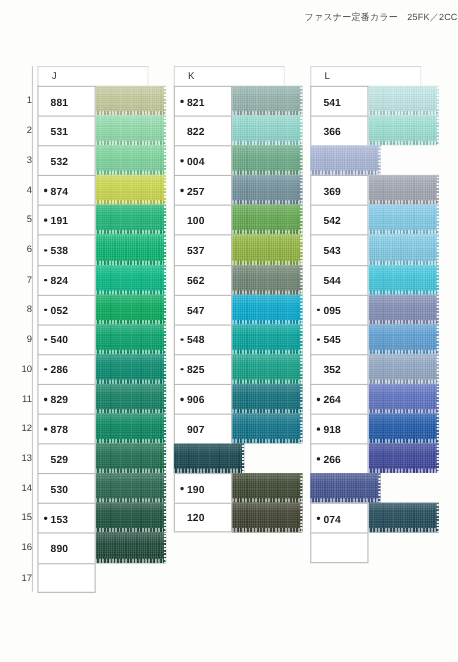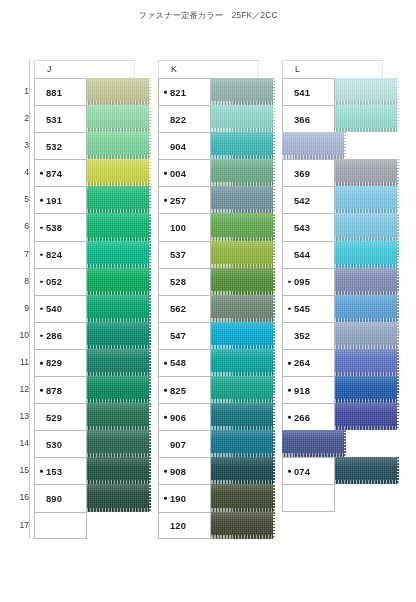--- a/index.html
+++ b/index.html
@@ -21,21 +21,21 @@
     position: absolute;
     inset: 0;
     background: #fdfdfc;
   }
 
   .title {
     position: absolute;
     top: 10px;
     left: 0;
     width: 416px;
-    text-align: center;
+    text-align: right;
     font-size: 8.2px;
     letter-spacing: 0.2px;
     color: #4a4a4a;
     white-space: nowrap;
   }
 
   
   .rule {
     position: absolute;
     left: 29px;
@@ -424,31 +424,20 @@
           </div>
           <div class="swatch" style="background: rgb(143, 216, 205);">
             <div class="weave"></div>
             <div class="shine"></div>
             <div class="teeth"></div>
             <div class="ragged"></div>
           </div>
         </div>
         <div class="row">
           <div class="label">
-            <span class="code">904</span>
-          </div>
-          <div class="swatch" style="background: rgb(59, 181, 182);">
-            <div class="weave"></div>
-            <div class="shine"></div>
-            <div class="teeth"></div>
-            <div class="ragged"></div>
-          </div>
-        </div>
-        <div class="row">
-          <div class="label">
             <span class="bullet"></span>
             <span class="code">004</span>
           </div>
           <div class="swatch" style="background: rgb(106, 170, 134);">
             <div class="weave"></div>
             <div class="shine"></div>
             <div class="teeth"></div>
             <div class="ragged"></div>
           </div>
         </div>
@@ -481,31 +470,20 @@
           </div>
           <div class="swatch" style="background: rgb(143, 179, 60);">
             <div class="weave"></div>
             <div class="shine"></div>
             <div class="teeth"></div>
             <div class="ragged"></div>
           </div>
         </div>
         <div class="row">
           <div class="label">
-            <span class="code">528</span>
-          </div>
-          <div class="swatch" style="background: rgb(79, 138, 51);">
-            <div class="weave"></div>
-            <div class="shine"></div>
-            <div class="teeth"></div>
-            <div class="ragged"></div>
-          </div>
-        </div>
-        <div class="row">
-          <div class="label">
             <span class="code">562</span>
           </div>
           <div class="swatch" style="background: rgb(108, 131, 114);">
             <div class="weave"></div>
             <div class="shine"></div>
             <div class="teeth"></div>
             <div class="ragged"></div>
           </div>
         </div>
         <div class="row">
@@ -560,24 +538,20 @@
             <span class="code">907</span>
           </div>
           <div class="swatch" style="background: rgb(8, 111, 134);">
             <div class="weave"></div>
             <div class="shine"></div>
             <div class="teeth"></div>
             <div class="ragged"></div>
           </div>
         </div>
         <div class="row">
-          <div class="label">
-            <span class="bullet"></span>
-            <span class="code">908</span>
-          </div>
           <div class="swatch" style="background: rgb(18, 65, 74);">
             <div class="weave"></div>
             <div class="shine"></div>
             <div class="teeth"></div>
             <div class="ragged"></div>
           </div>
         </div>
         <div class="row">
           <div class="label">
             <span class="bullet"></span>

